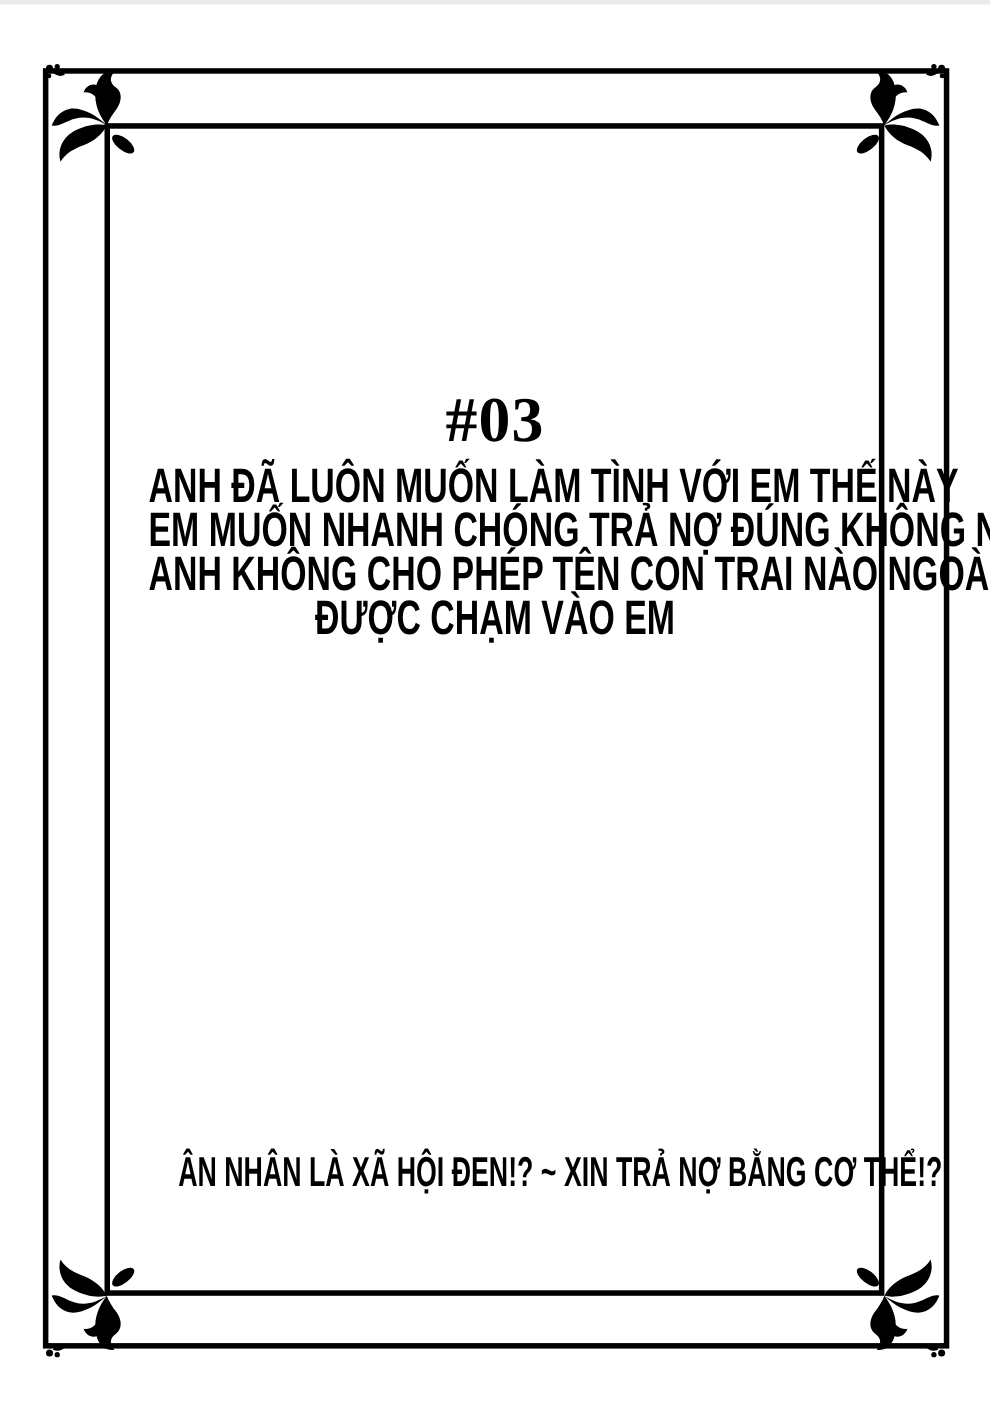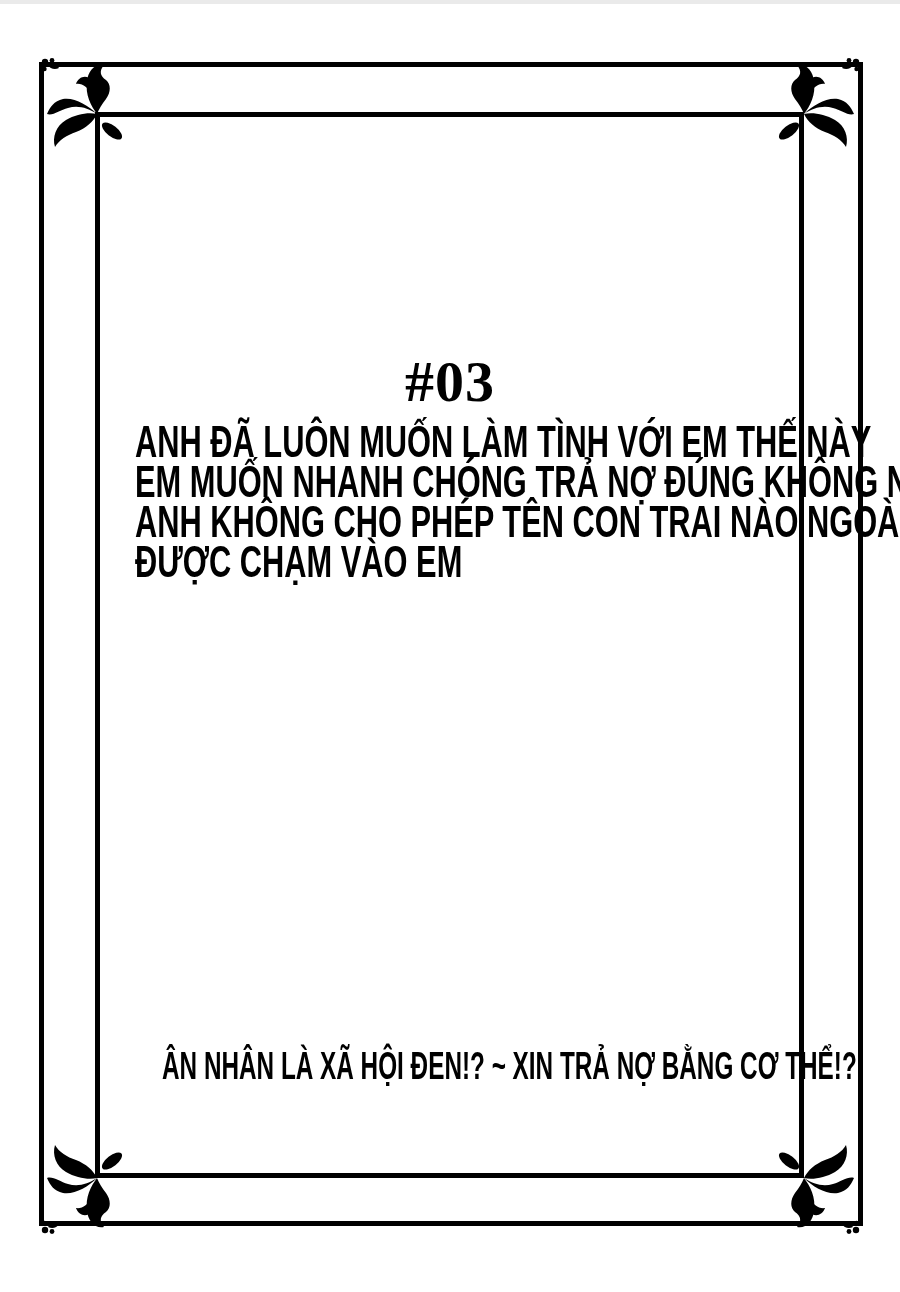--- a/index.html
+++ b/index.html
@@ -35,20 +35,21 @@
     position:absolute;left:0;top:342px;width:900px;
     text-align:center;
     font-family:"Liberation Serif", serif;
     font-weight:bold;
     font-size:58px;line-height:80px;
     letter-spacing:1px;
     margin:0;
   }
   .title-block{
     position:absolute;left:0;top:422px;width:900px;
+    text-align:center;
   }
   .title-line{
     display:block;
     white-space:nowrap;
     font-weight:bold;
     font-size:44px;line-height:40px;
     transform:scaleX(0.70);
     transform-origin:50% 50%;
     letter-spacing:0px;
   }

